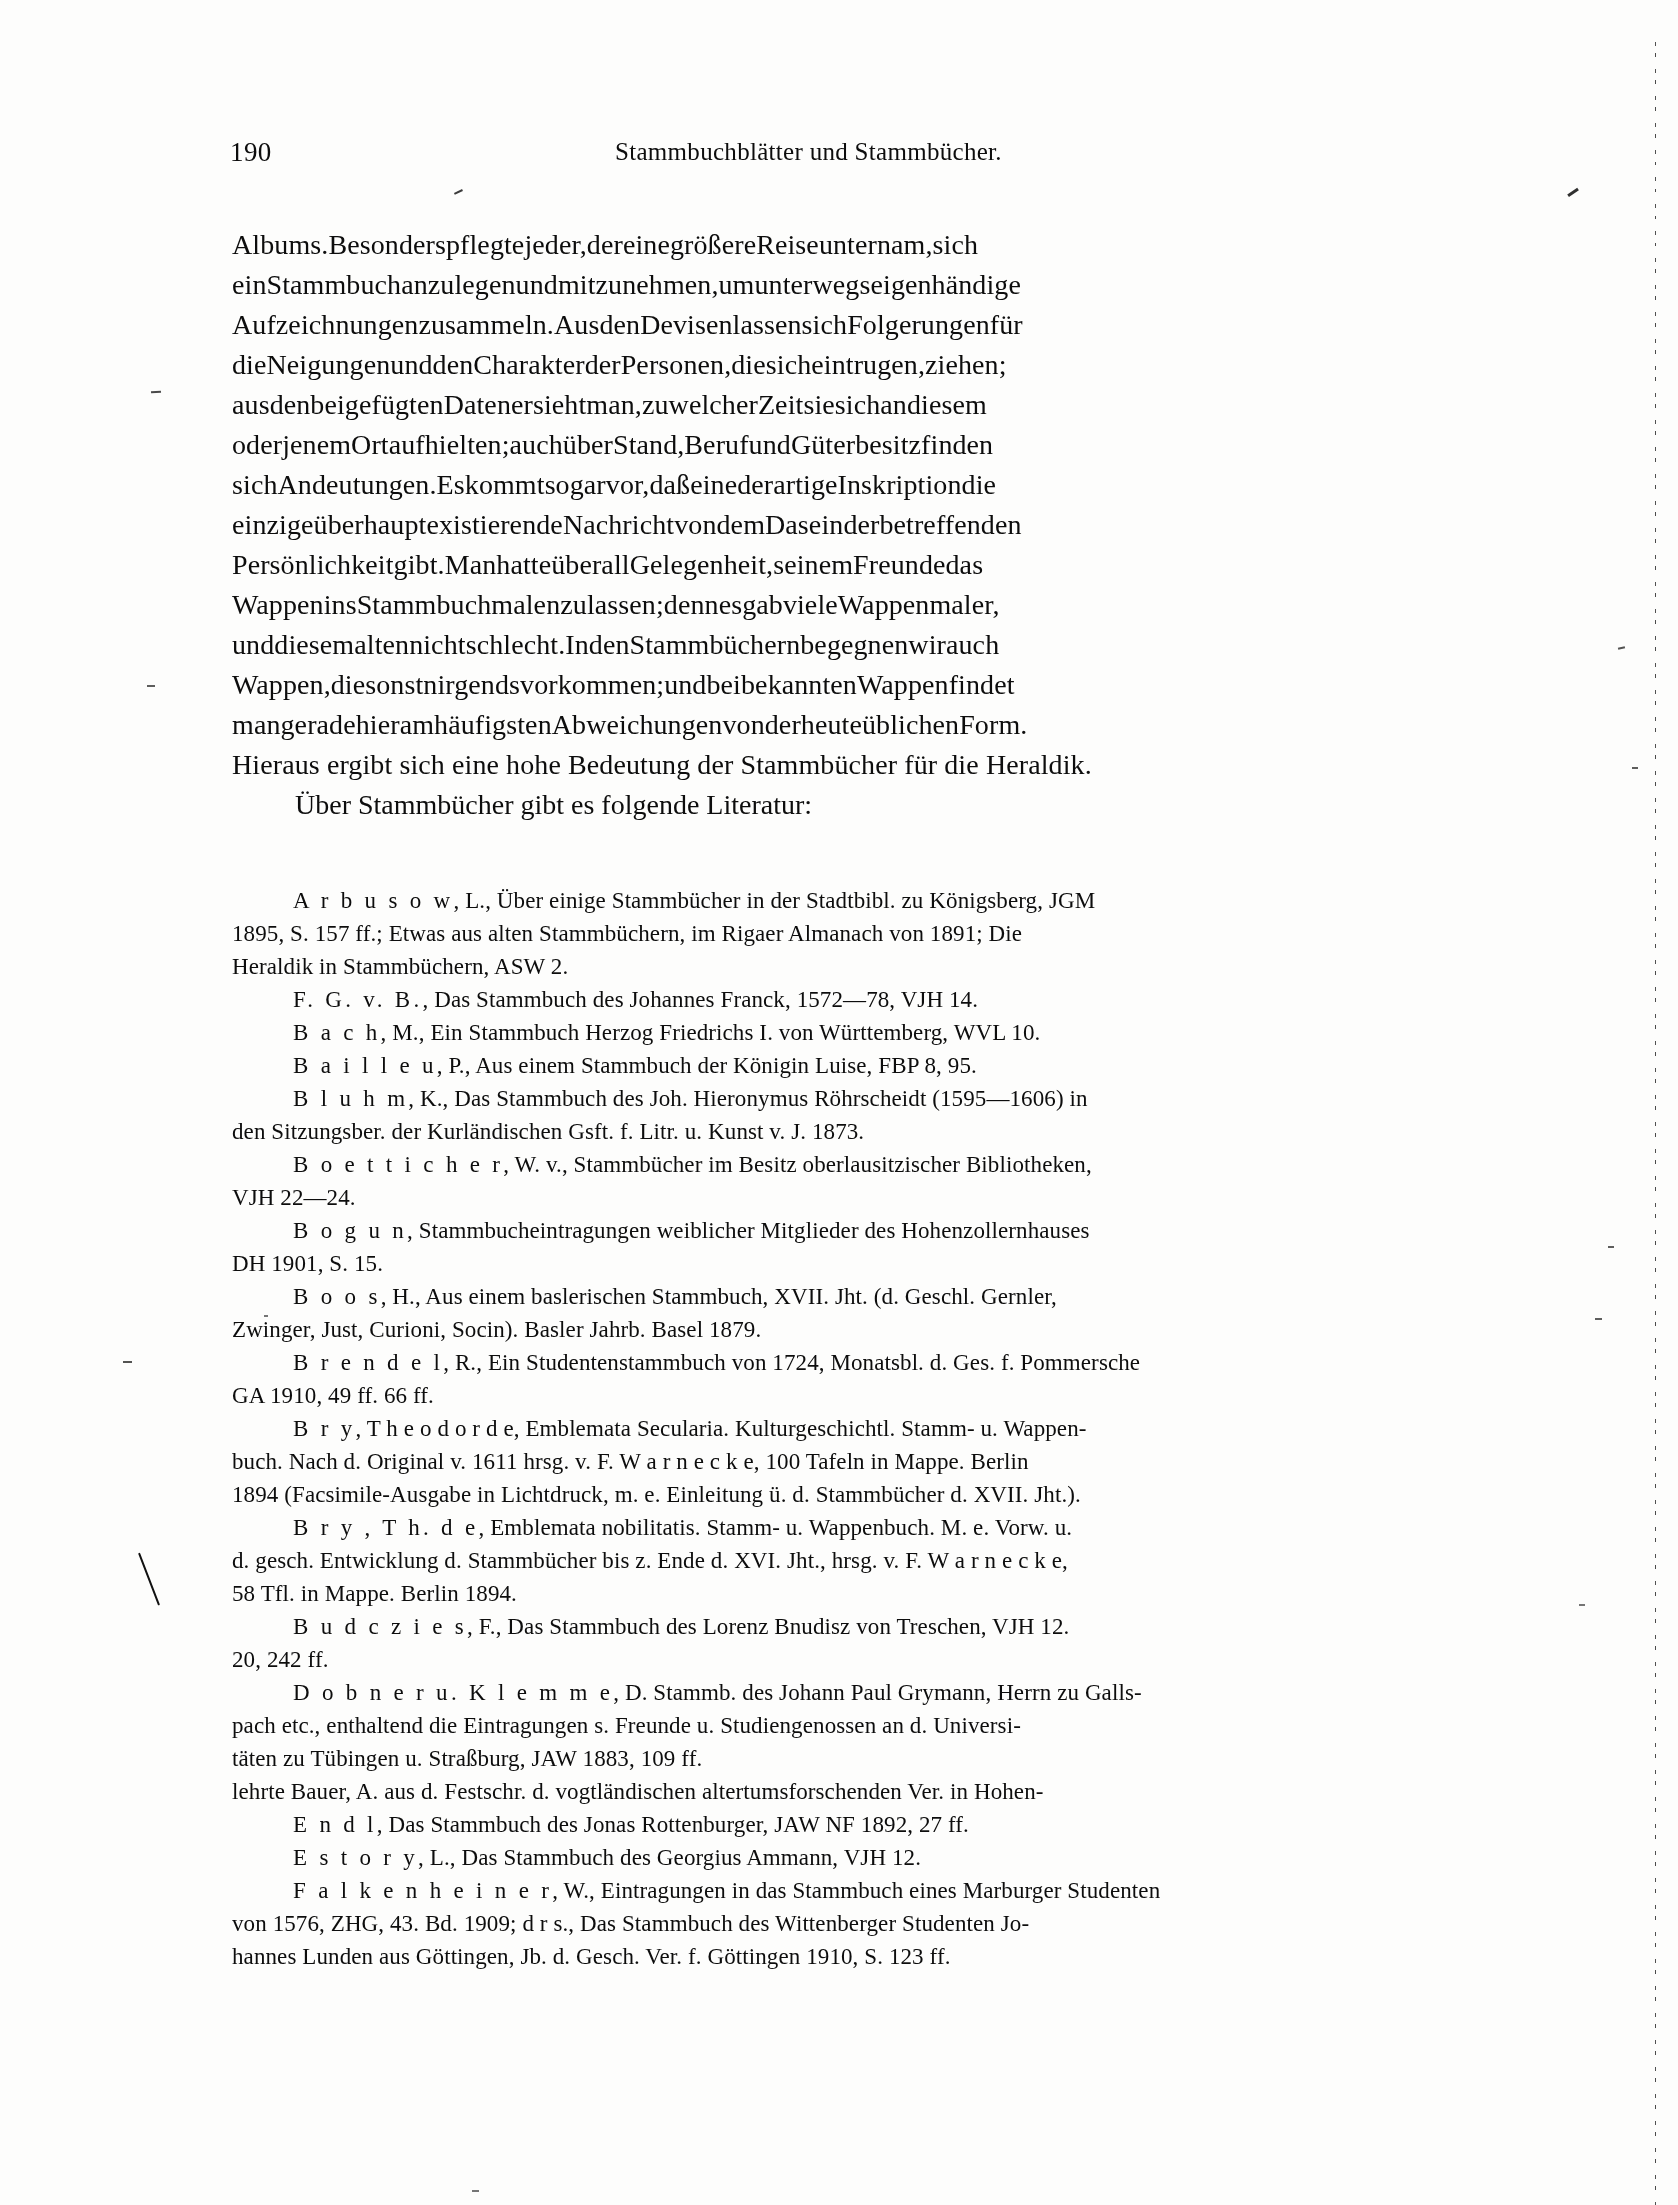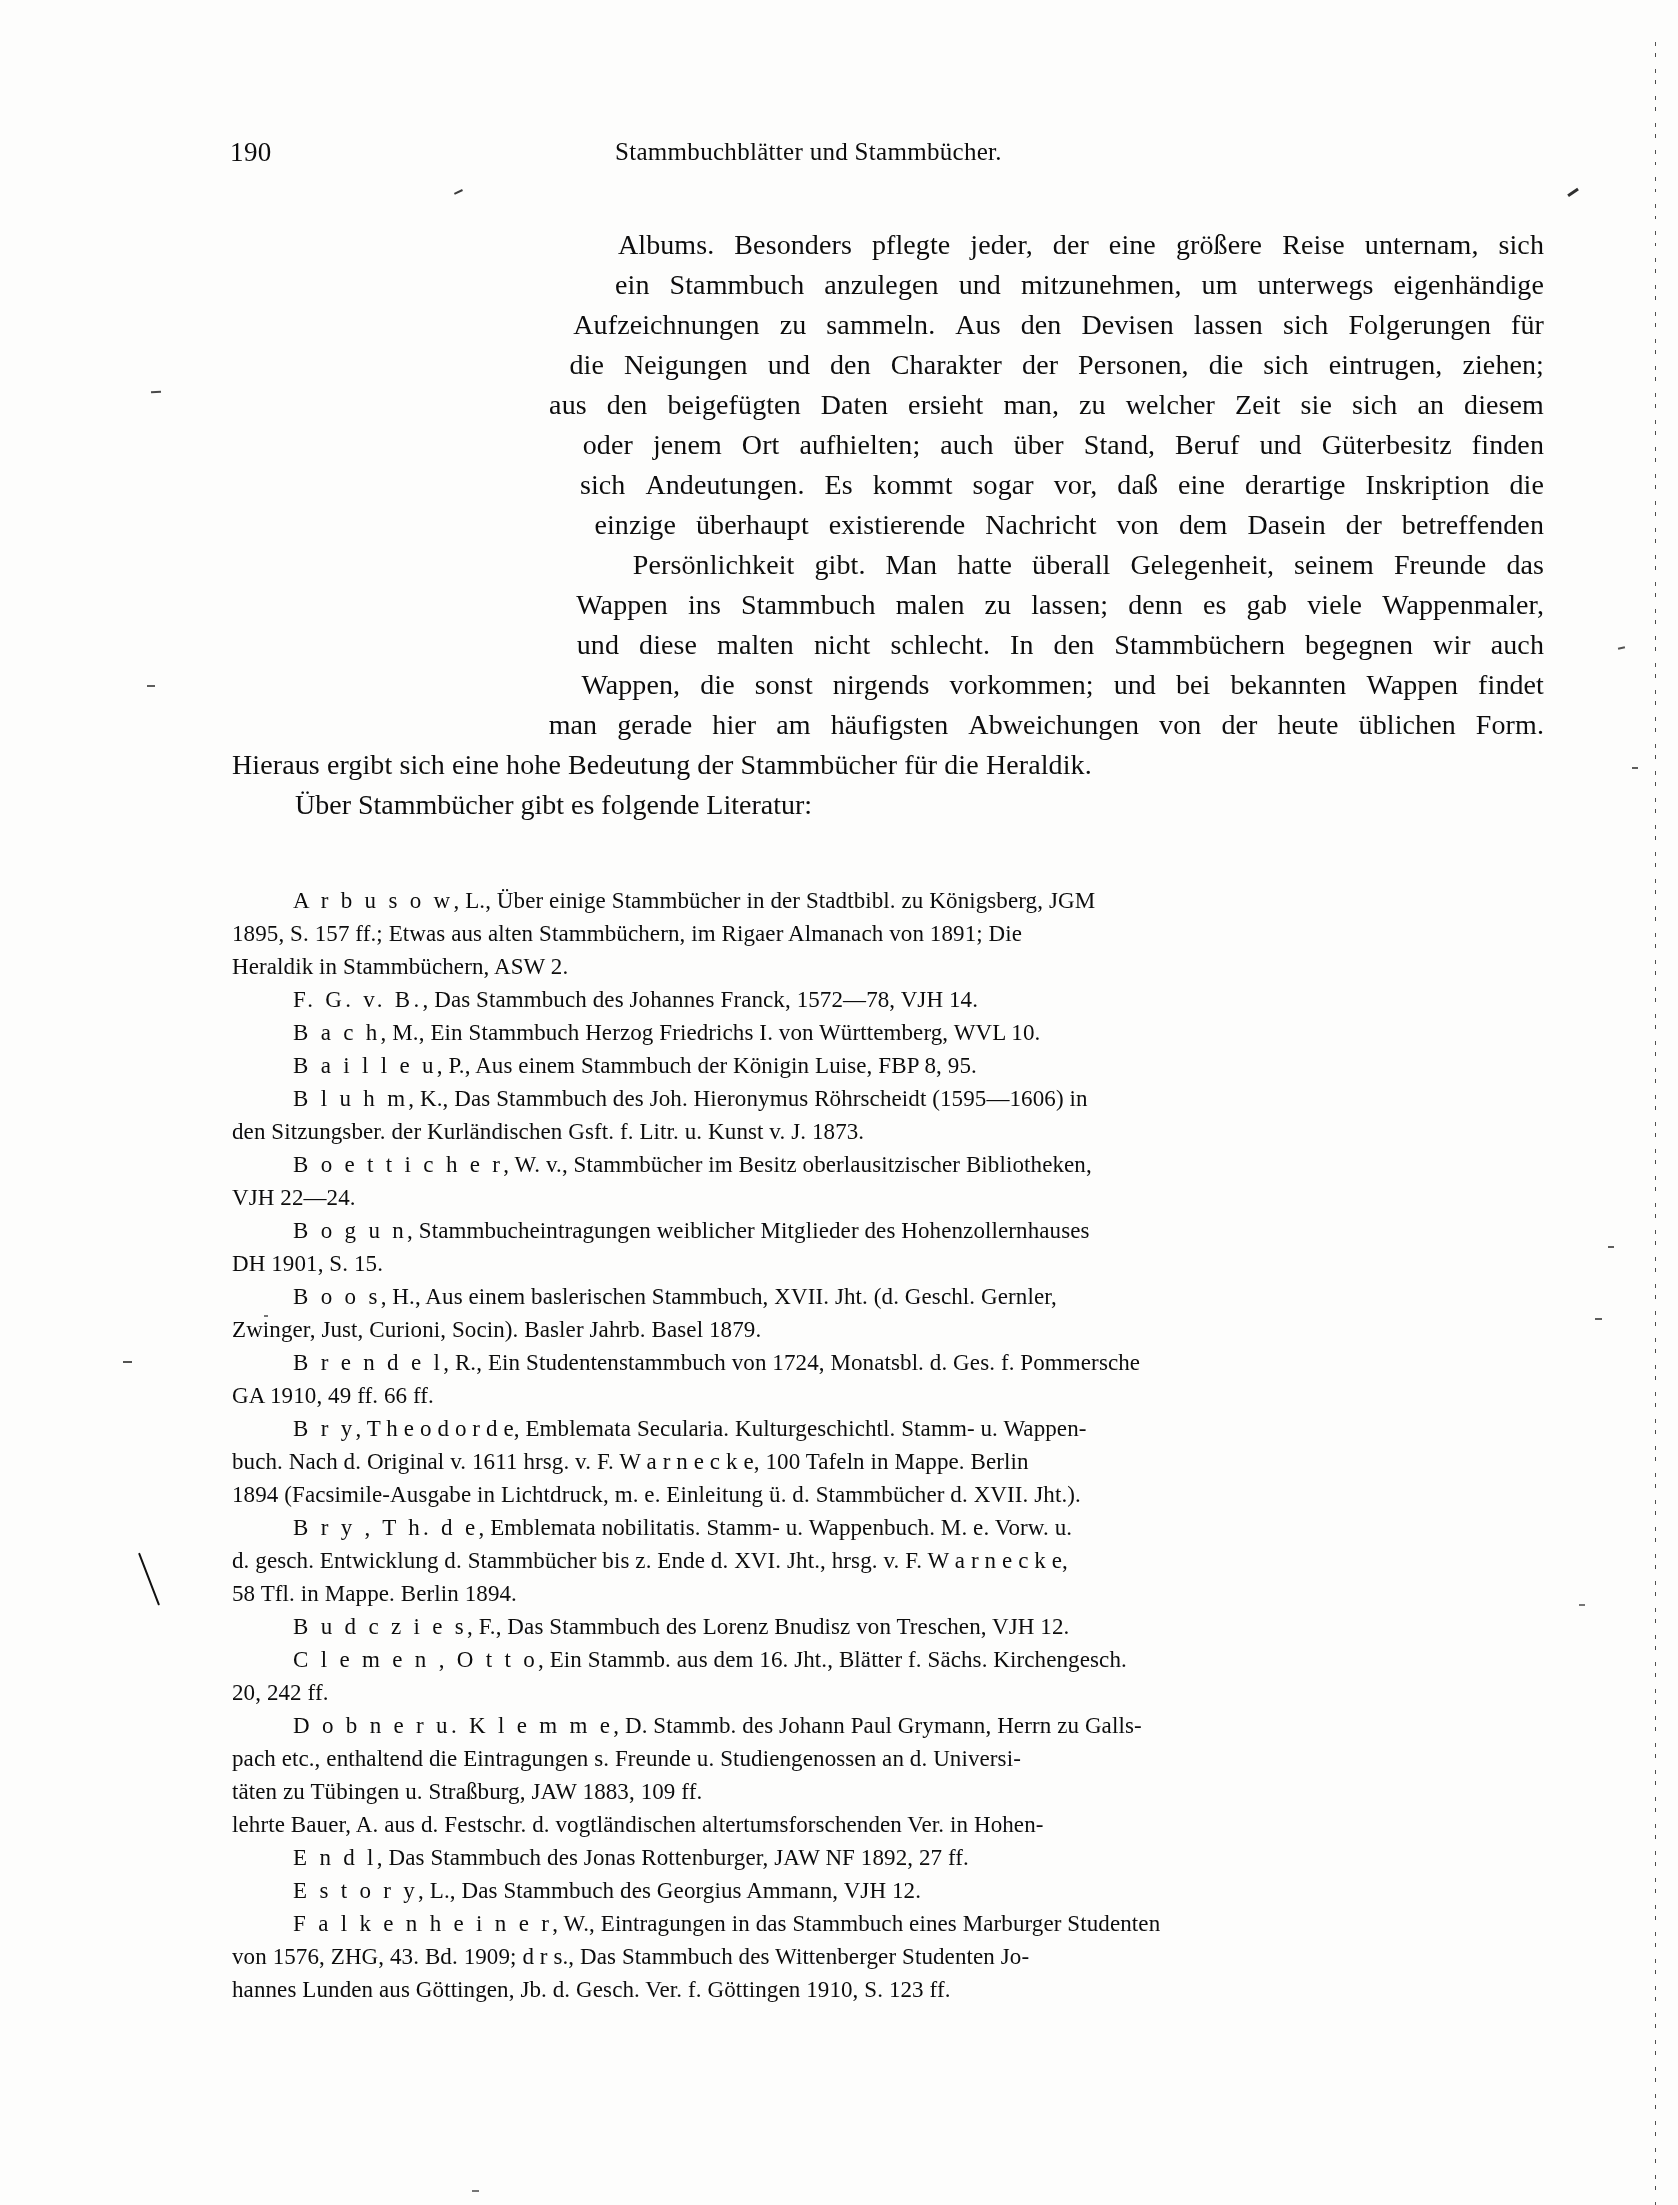--- a/index.html
+++ b/index.html
@@ -52,23 +52,22 @@
   .para-line {
     font-size: 28px;
     line-height: 40px;
     height: 40px;
     white-space: nowrap;
     letter-spacing: 0.1px;
   }
   
   .para-line.just {
     display: flex;
-    justify-content: flex-end;
+    justify-content: flex-start;
     white-space: nowrap;
-    gap: 20px;
   }
   .para-line.just > span { display: inline-block; }
 
   .lit-intro {
     font-size: 28px;
     line-height: 40px;
     height: 44px;
     padding-left: 63px;
     white-space: nowrap;
   }
@@ -326,21 +325,20 @@
       <div class="bib-line"><span>Zwinger, Just, Curioni, Socin). Basler Jahrb. Basel 1879.</span></div>
       <div class="bib-line indent"><span class="sp">B r e n d e l</span><span>, R., Ein Studentenstammbuch von 1724, Monatsbl. d. Ges. f. Pommersche</span></div>
       <div class="bib-line"><span>GA 1910, 49 ff. 66 ff.</span></div>
       <div class="bib-line indent"><span class="sp">B r y</span><span>, T h e o d o r  d e, Emblemata Secularia. Kulturgeschichtl. Stamm- u. Wappen-</span></div>
       <div class="bib-line"><span>buch. Nach d. Original v. 1611 hrsg. v. F. W a r n e c k e, 100 Tafeln in Mappe. Berlin</span></div>
       <div class="bib-line"><span>1894 (Facsimile-Ausgabe in Lichtdruck, m. e. Einleitung ü. d. Stammbücher d. XVII. Jht.).</span></div>
       <div class="bib-line indent"><span class="sp">B r y ,   T h.  d e</span><span>, Emblemata nobilitatis. Stamm- u. Wappenbuch. M. e. Vorw. u.</span></div>
       <div class="bib-line"><span>d. gesch. Entwicklung d. Stammbücher bis z. Ende d. XVI. Jht., hrsg. v. F. W a r n e c k e,</span></div>
       <div class="bib-line"><span>58 Tfl. in Mappe. Berlin 1894.</span></div>
       <div class="bib-line indent"><span class="sp">B u d c z i e s</span><span>, F., Das Stammbuch des Lorenz Bnudisz von Treschen, VJH 12.</span></div>
-      <div class="bib-line indent"><span class="sp">C l e m e n ,  O t t o</span><span>, Ein Stammb. aus dem 16. Jht., Blätter f. Sächs. Kirchengesch.</span></div>
       <div class="bib-line"><span>20, 242 ff.</span></div>
       <div class="bib-line indent"><span class="sp">D o b n e r  u. K l e m m e</span><span>, D. Stammb. des Johann Paul Grymann, Herrn zu Galls-</span></div>
       <div class="bib-line"><span>pach etc., enthaltend die Eintragungen s. Freunde u. Studiengenossen an d. Universi-</span></div>
       <div class="bib-line"><span>täten zu Tübingen u. Straßburg, JAW 1883, 109 ff.</span></div>
       <div class="bib-line"><span>lehrte Bauer, A. aus d. Festschr. d. vogtländischen altertumsforschenden Ver. in Hohen-</span></div>
       <div class="bib-line indent"><span class="sp">E n d l</span><span>, Das Stammbuch des Jonas Rottenburger, JAW NF 1892, 27 ff.</span></div>
       <div class="bib-line indent"><span class="sp">E s t o r y</span><span>, L., Das Stammbuch des Georgius Ammann, VJH 12.</span></div>
       <div class="bib-line indent"><span class="sp">F a l k e n h e i n e r</span><span>, W., Eintragungen in das Stammbuch eines Marburger Studenten</span></div>
       <div class="bib-line"><span>von 1576, ZHG, 43. Bd. 1909; d r s., Das Stammbuch des Wittenberger Studenten Jo-</span></div>
       <div class="bib-line"><span>hannes Lunden aus Göttingen, Jb. d. Gesch. Ver. f. Göttingen 1910, S. 123 ff.</span></div>

